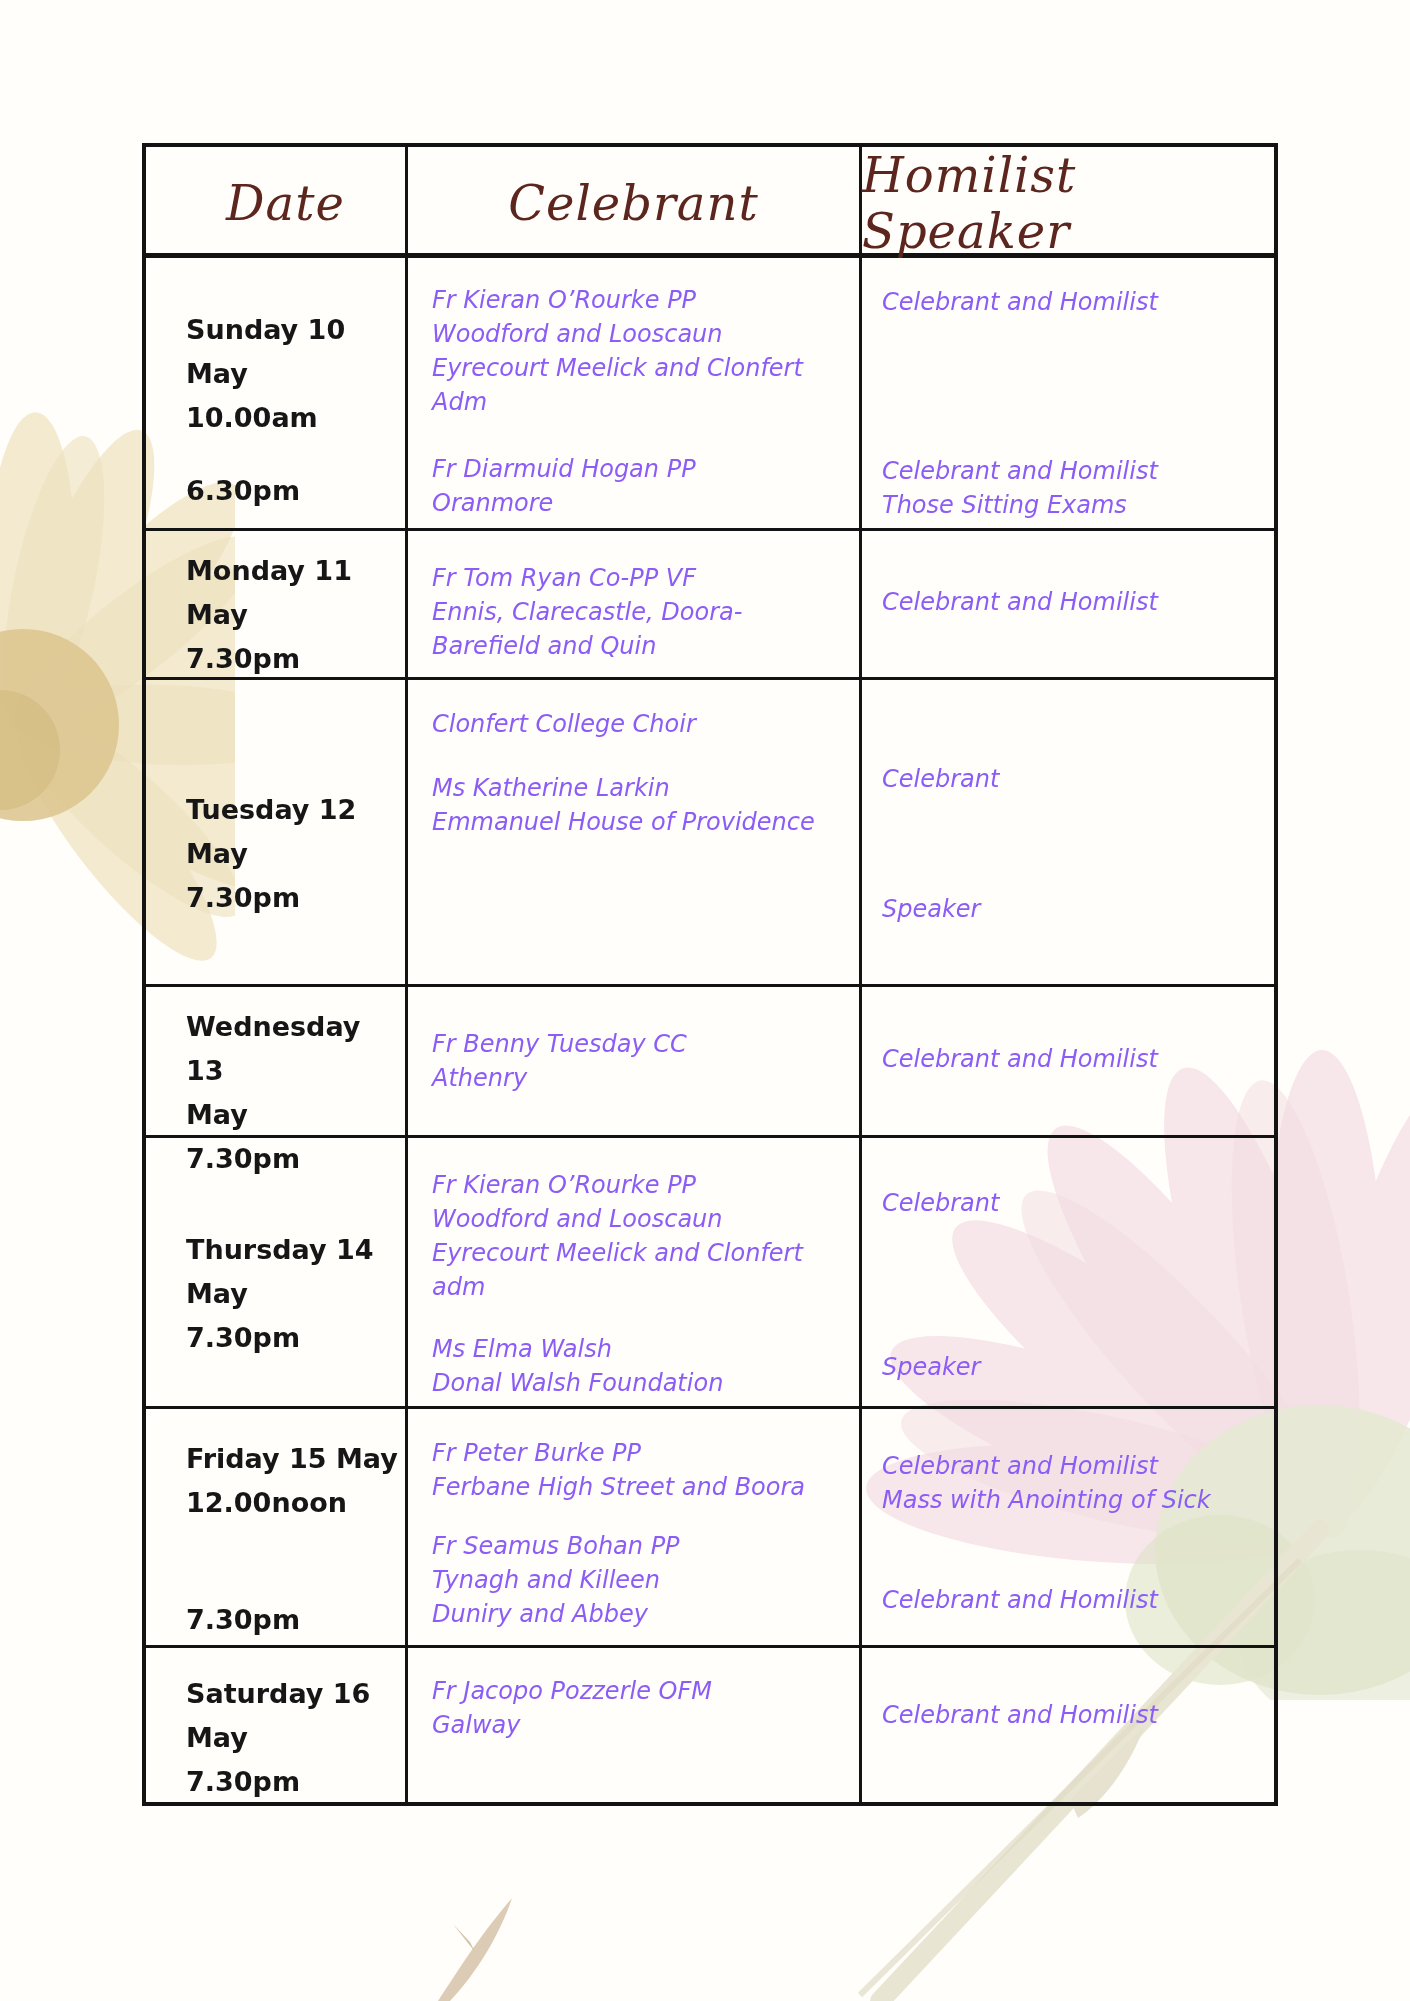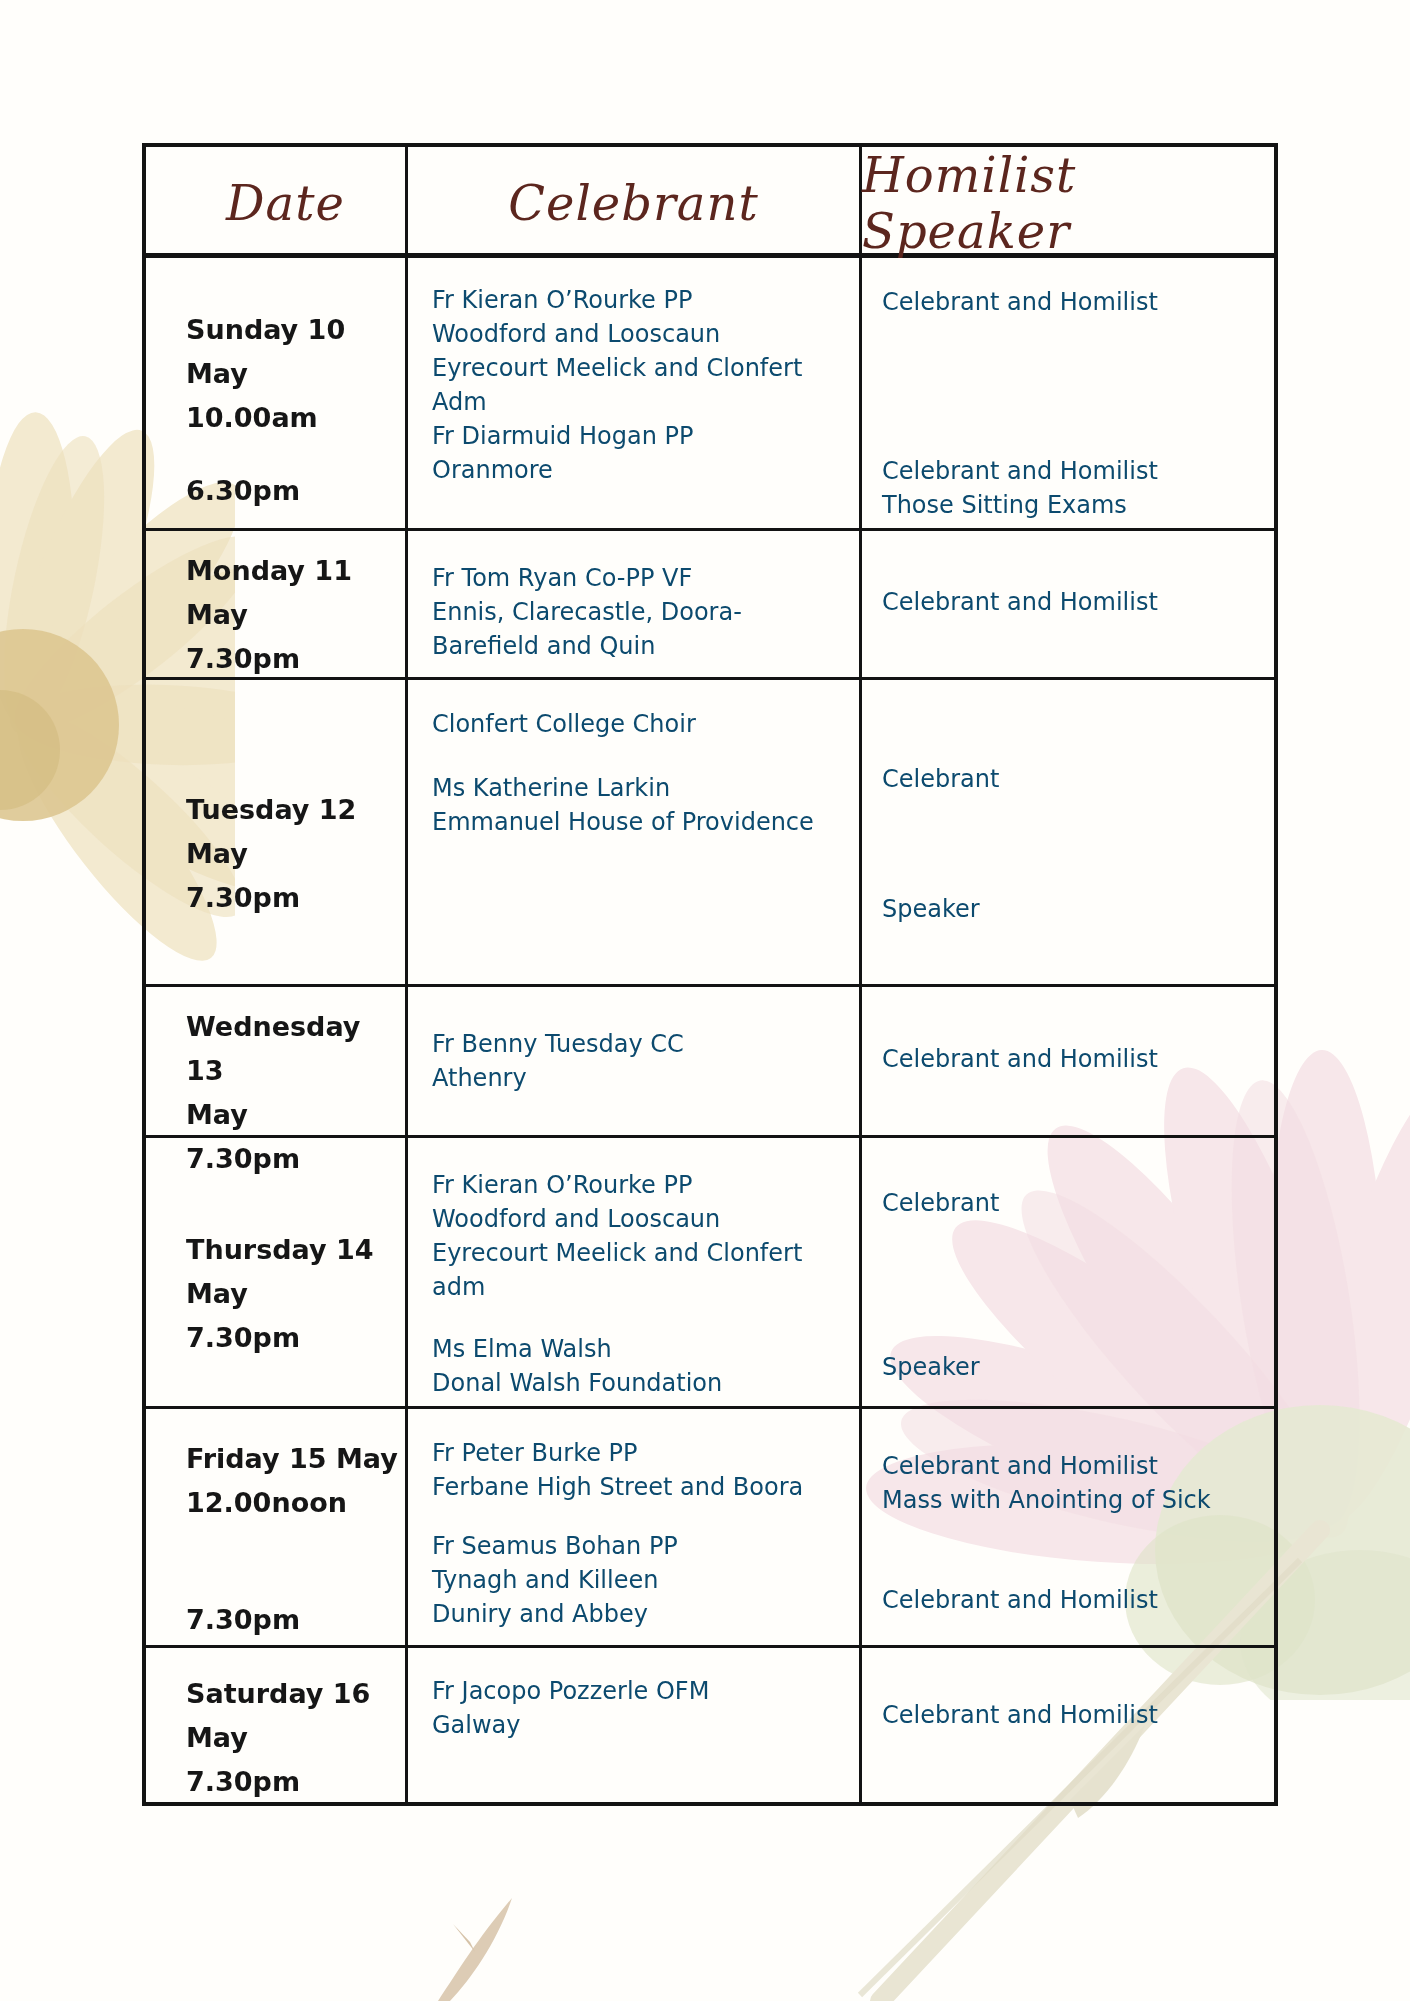--- a/index.html
+++ b/index.html
@@ -44,29 +44,29 @@
     border-top:3px solid #131313;
   }
   .trow.r0{border-top:none;}
   .td{box-sizing:border-box;position:relative;}
   .grp{white-space:pre-line;}
   .date .grp{
     font-weight:bold;font-size:27px;line-height:44px;color:#161616;
     padding-left:20px;
   }
   .cel .grp, .hom .grp{
-    font-size:24px;line-height:34px;color:#0c4a6e;
+    font-size:24px;line-height:34px;color:#8b5cf6;font-style:italic;
   }
   .cel .grp{padding-left:24px;padding-right:10px;}
   .hom .grp{padding-left:20px;padding-right:0;}
 
   
   .r0{height:270px}
   .r0 .date .g0{margin-top:50px}.r0 .date .g1{margin-top:29px}
-  .r0 .cel  .g0{margin-top:25px}.r0 .cel  .g1{}
+  .r0 .cel  .g0{margin-top:25px}.r0 .cel  .g1{margin-top:33px}
   .r0 .hom  .g0{margin-top:27px}.r0 .hom  .g1{margin-top:135px}
 
   .r1{height:146px}
   .r1 .date .g0{margin-top:18px}
   .r1 .cel  .g0{margin-top:30px}
   .r1 .hom  .g0{margin-top:54px}
 
   .r2{height:304px}
   .r2 .date .g0{margin-top:108px}
   .r2 .cel  .g0{margin-top:30px}.r2 .cel .g1{margin-top:30px}.r2 .cel .g2{margin-top:27px}

